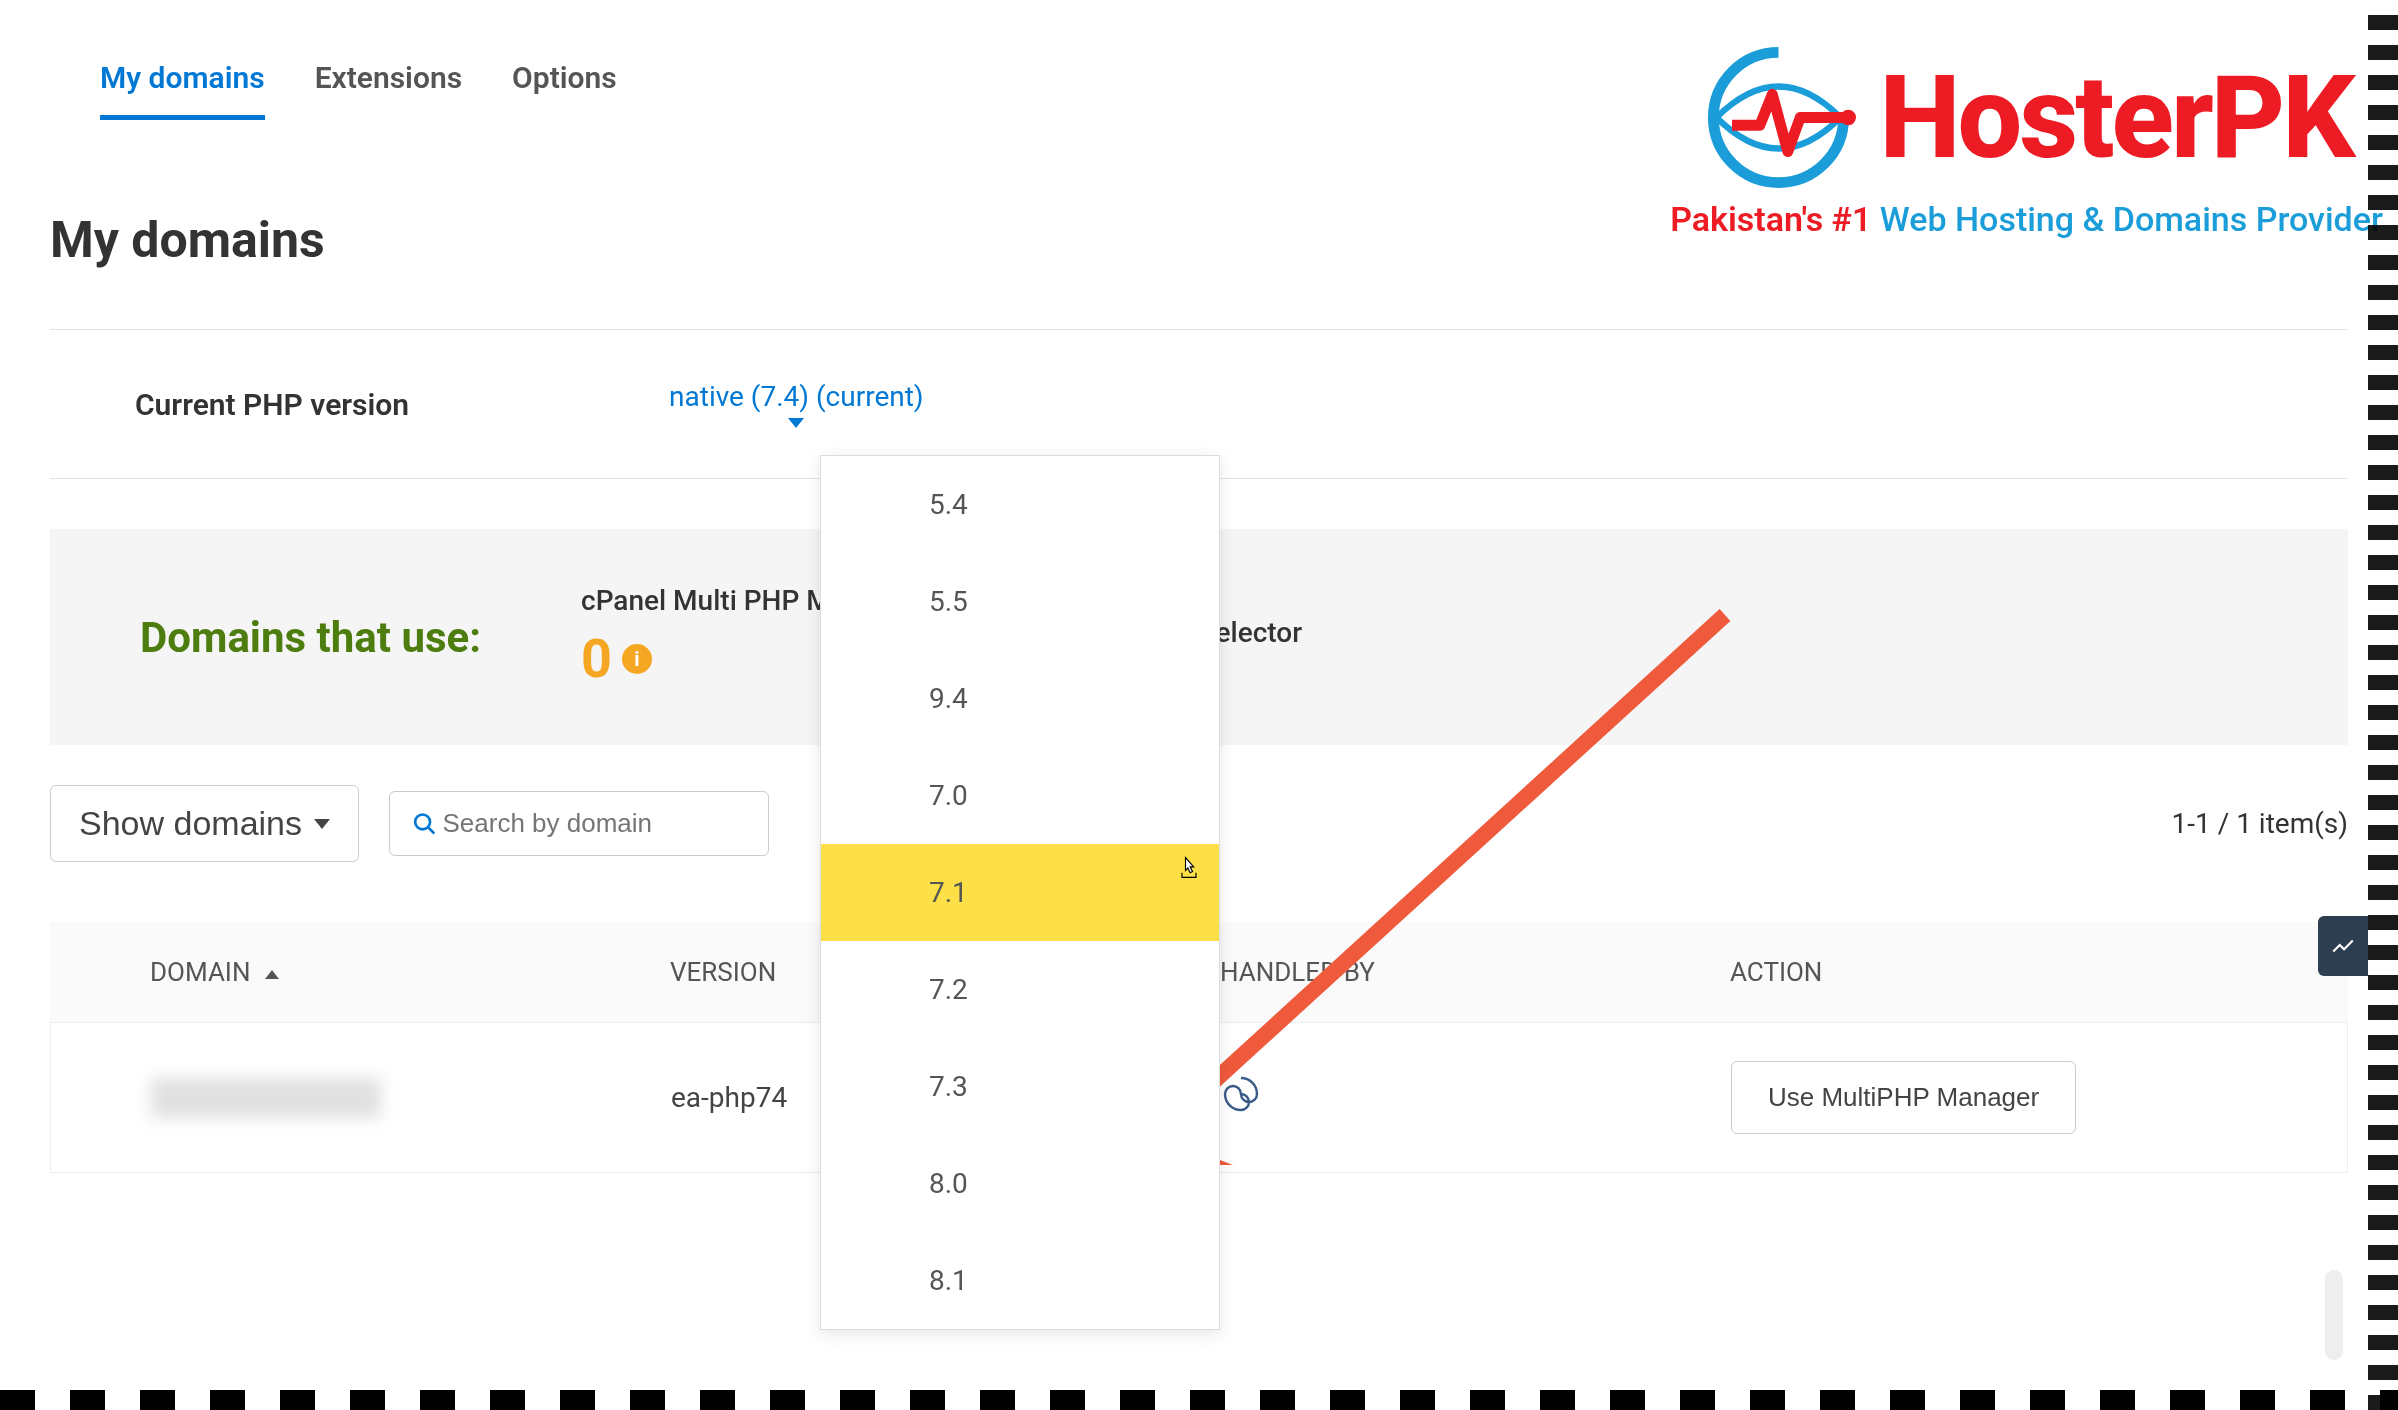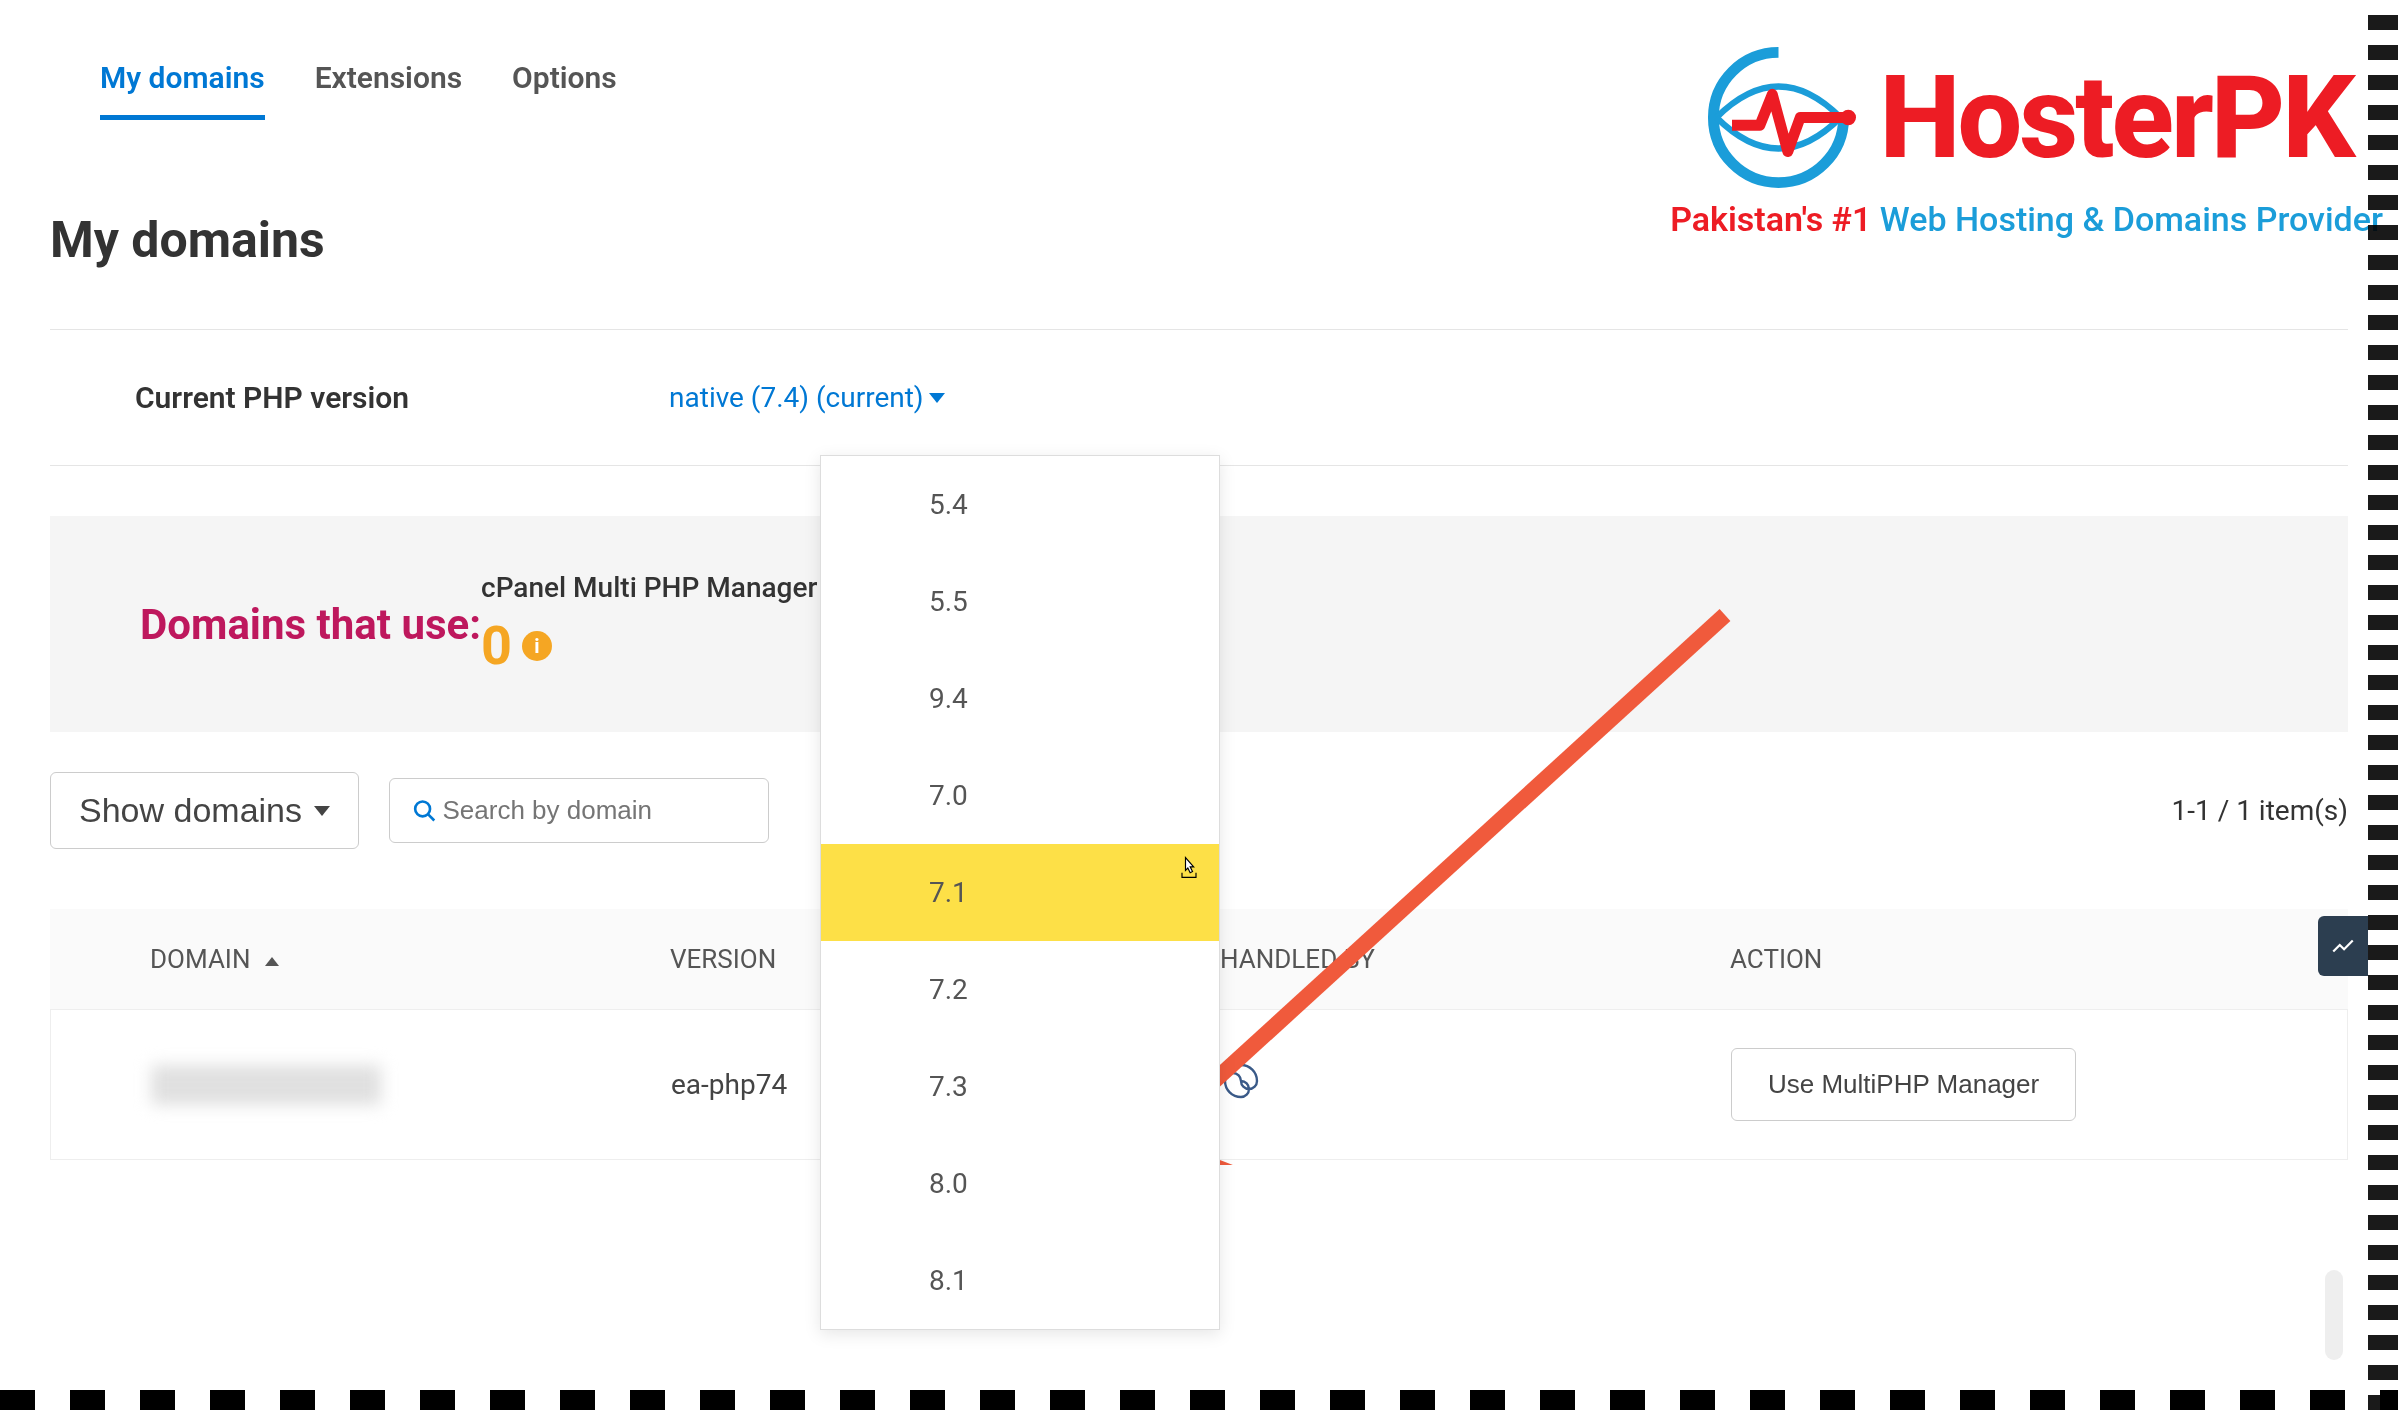--- a/index.html
+++ b/index.html
@@ -65,20 +65,21 @@
       font-weight: 600;
     }
     .php-version-dropdown-trigger {
       display: inline-flex;
       align-items: center;
       gap: 5px;
       color: #0078d4;
       font-size: 28px;
       cursor: pointer;
       position: relative;
+      flex-direction: column;
     }
     .caret-down-icon {
       width: 0;
       height: 0;
       border-left: 8px solid transparent;
       border-right: 8px solid transparent;
       border-top: 10px solid #0078d4;
     }
 
     
@@ -107,21 +108,22 @@
     .domains-use-section {
       background: #f5f5f5;
       padding: 55px 90px;
       display: flex;
       align-items: center;
       margin-top: 50px;
     }
     .domains-use-label {
       font-size: 42px;
       font-weight: 700;
-      color: #be185d;
+      color: #4d7c0f;
+      margin-right: 100px;
     }
     .stat-block {
       flex: 1;
     }
     .stat-label {
       font-size: 28px;
       font-weight: 500;
       color: #333;
       margin-bottom: 10px;
     }

